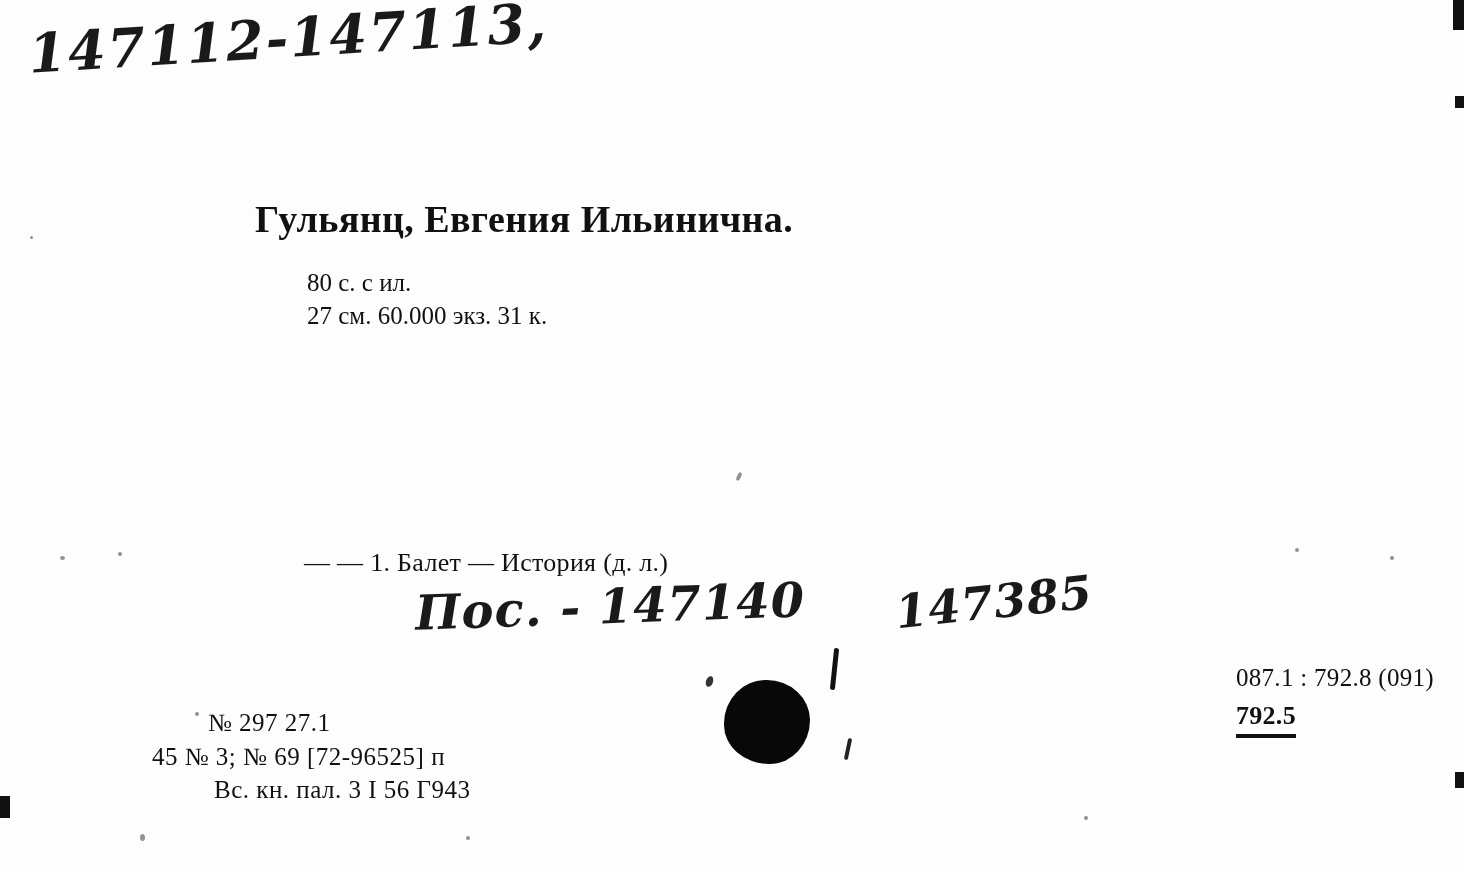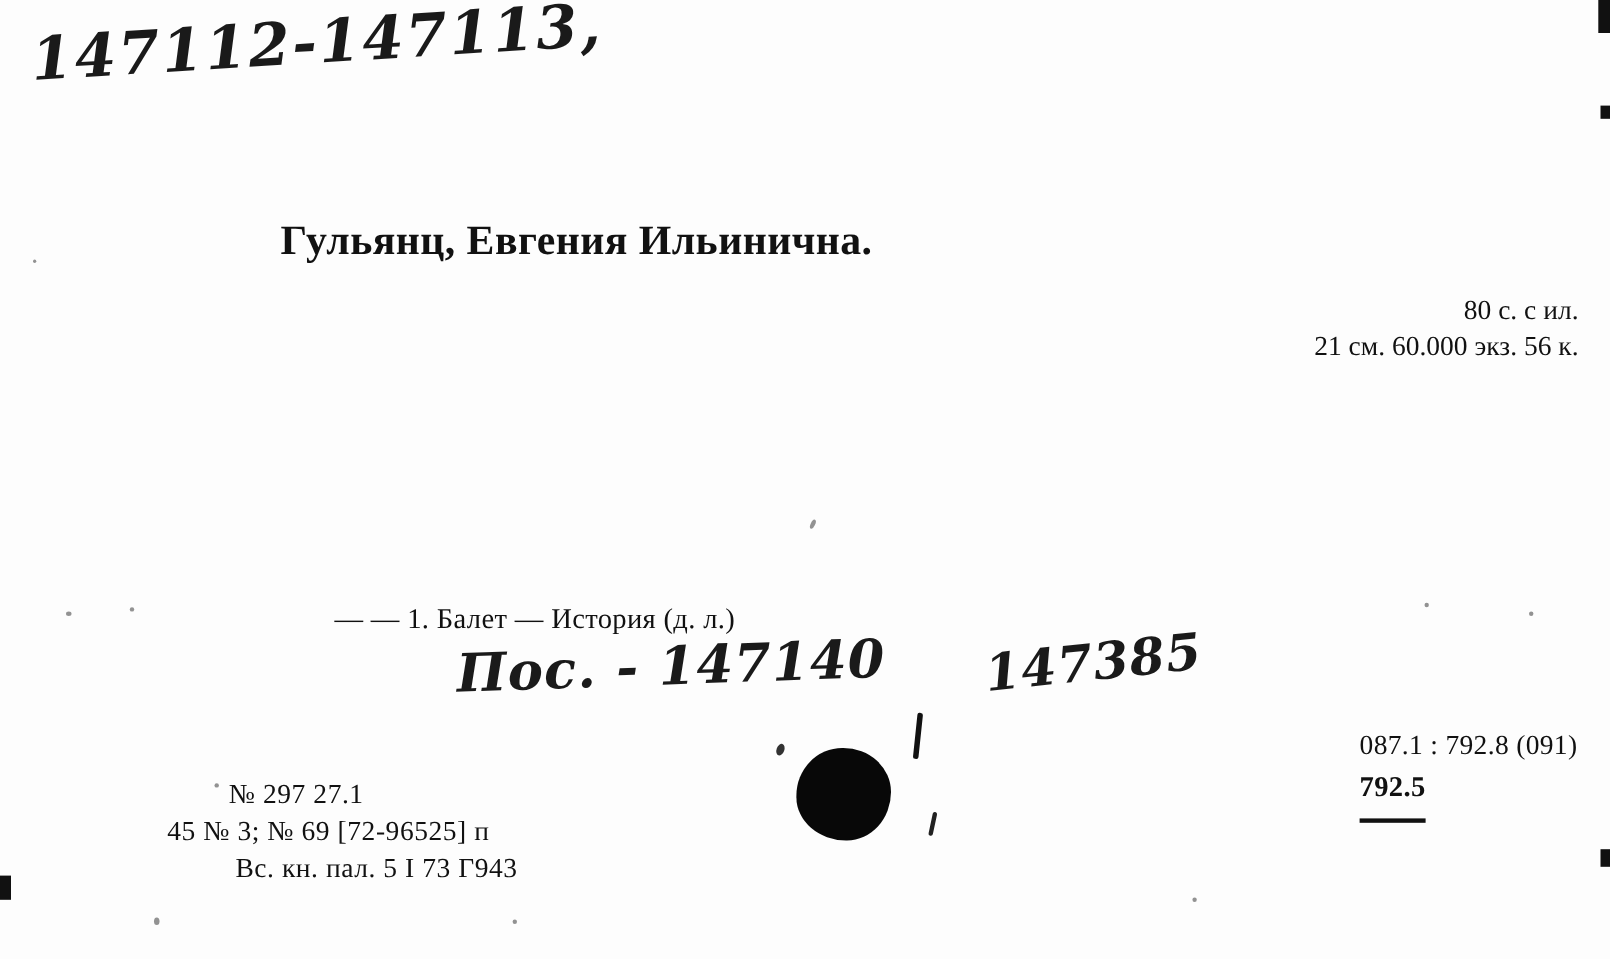--- a/index.html
+++ b/index.html
@@ -66,21 +66,21 @@
     text-align: justify;
     text-indent: 48px;
     letter-spacing: .2px;
   }
   .collation {
     margin: 22px 0 0 0;
     font-size: 25px;
     line-height: 1.32;
     text-indent: 52px;
   }
-  .collation div { text-indent: 52px; text-align: right; }
+  .collation div { text-indent: 52px; }
 
   
   #tracing {
     position: absolute;
     left: 304px;
     top: 548px;
     font-size: 26px;
     letter-spacing: .3px;
     white-space: nowrap;
   }
@@ -160,21 +160,21 @@
     text-align: left;
     font-size: 25px;
     line-height: 1.3;
   }
   #udc { letter-spacing: .3px; }
   #shelf {
     font-weight: 700;
     font-size: 26px;
     display: inline-block;
     margin-top: 4px;
-    padding-bottom: 12px;
+    padding-bottom: 2px;
     border-bottom: 4px solid #111;
     letter-spacing: .3px;
   }
   #kc {
     margin-top: 32px;
     font-size: 26px;
     letter-spacing: 1px;
   }
 
   
@@ -196,38 +196,38 @@
   <div class="edge" id="edge-mid-right"></div>
   <div class="edge" id="edge-bot-right"></div>
   <div class="edge" id="edge-left-bot"></div>
 
   <div class="hand" id="accession">147112-147113,</div>
 
   <div id="record">
     <div class="author">Гульянц, Евгения Ильинична.</div>
     <div class="collation">
       <div>80 с. с ил.</div>
-      <div>21 см. 60.000 экз. 56 к.</div>
+      <div>27 см. 60.000 экз. 31 к.</div>
     </div>
   </div>
 
   <div id="tracing">— — 1. Балет — История (д. л.)</div>
 
   <div class="hand" id="hand-loan">Пос. - 147140</div>
   <div class="hand" id="hand-second">147385</div>
 
   <div id="blot"></div>
   <div id="blot-tail"></div>
   <div id="blot-tail2"></div>
   <div id="blot-dot"></div>
 
   <div id="bottom-left">
     <div class="l1">№ 297    27.1</div>
     <div class="l2">45 № 3; № 69 [72-96525] п</div>
-    <div class="l3">Вс. кн. пал. 5 I 73 Г943</div>
+    <div class="l3">Вс. кн. пал. 3 I 56 Г943</div>
   </div>
 
   <div id="bottom-right">
     <div id="udc">087.1 : 792.8 (091)</div>
     <div><span id="shelf">792.5</span></div>
   </div>
 
   <div class="speck" style="left:60px;  top:556px; width:5px;  height:4px;"></div>
   <div class="speck" style="left:118px; top:552px; width:4px;  height:4px;"></div>
   <div class="speck" style="left:1295px;top:548px; width:4px;  height:4px;"></div>

